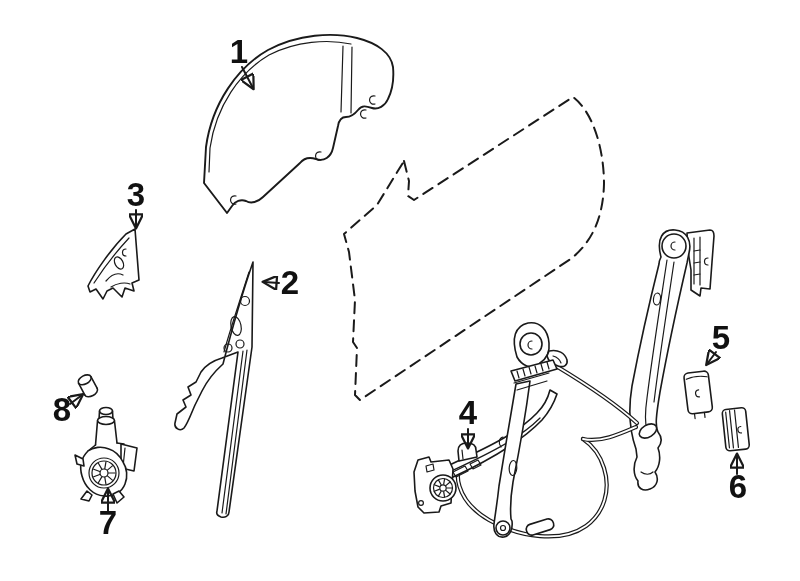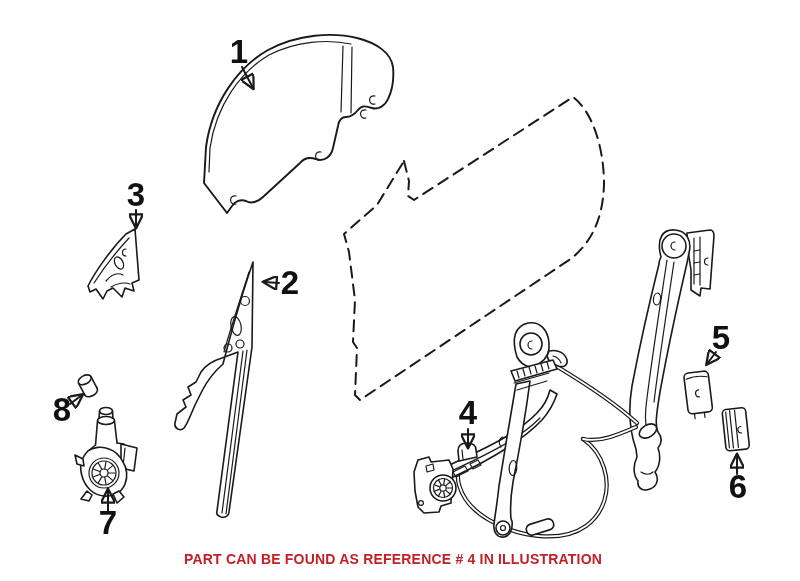--- a/index.html
+++ b/index.html
@@ -239,14 +239,13 @@
   <g>
     <path class="arrow" d="M108,511 L108,490" marker-end="url(#ah)"></path>
     <text x="108" y="534" text-anchor="middle">7</text>
   </g>
   <g>
     <path class="arrow" d="M70,404 L82,395" marker-end="url(#ah)"></path>
     <text x="62" y="421" text-anchor="middle">8</text>
   </g>
 </svg>
 
-<div class="caption" style="color: rgb(195, 32, 38);">PART CAN BE FOUND AS REFERENCE # 4 IN ILLUSTRATION</div>
 </div>
 
 </body></html>

